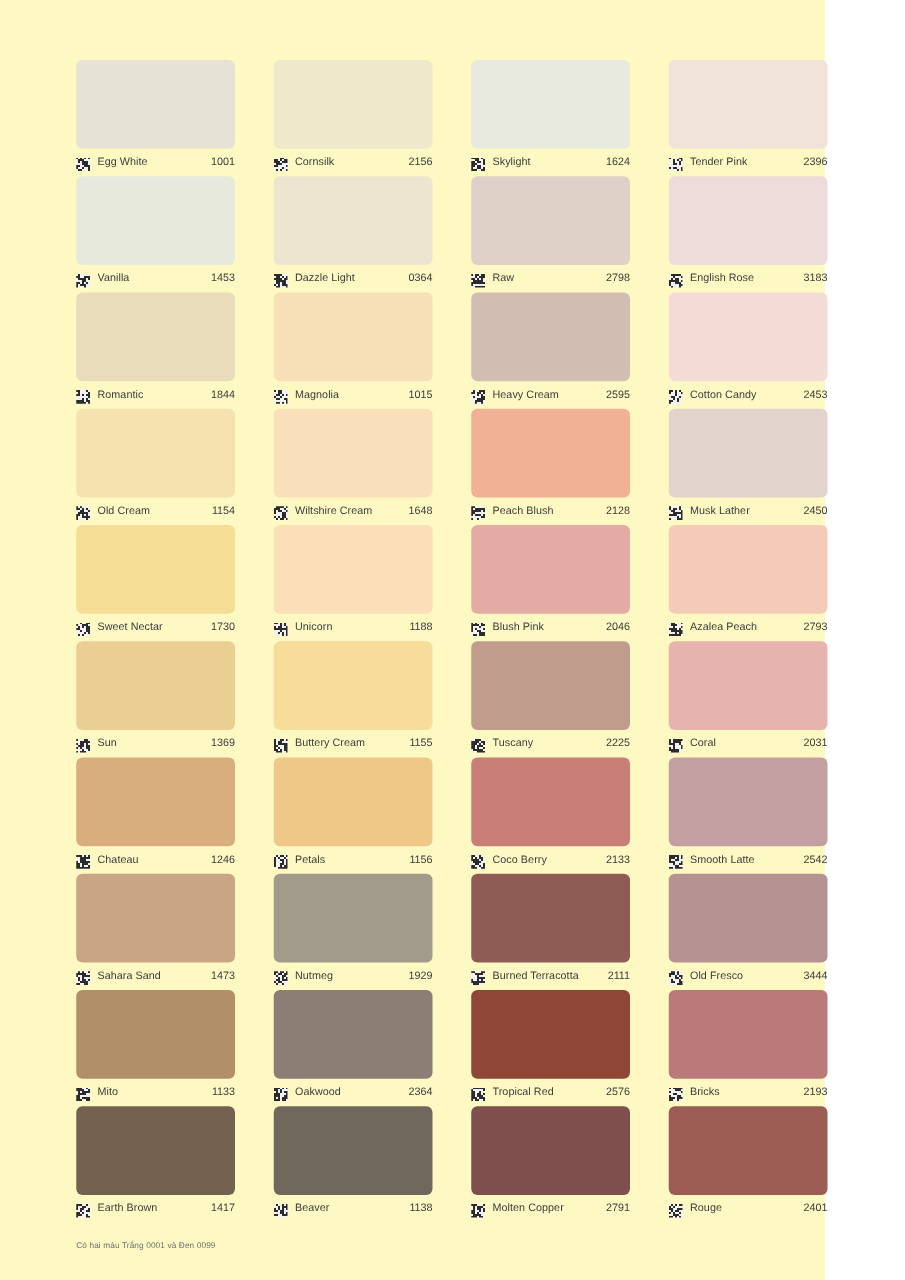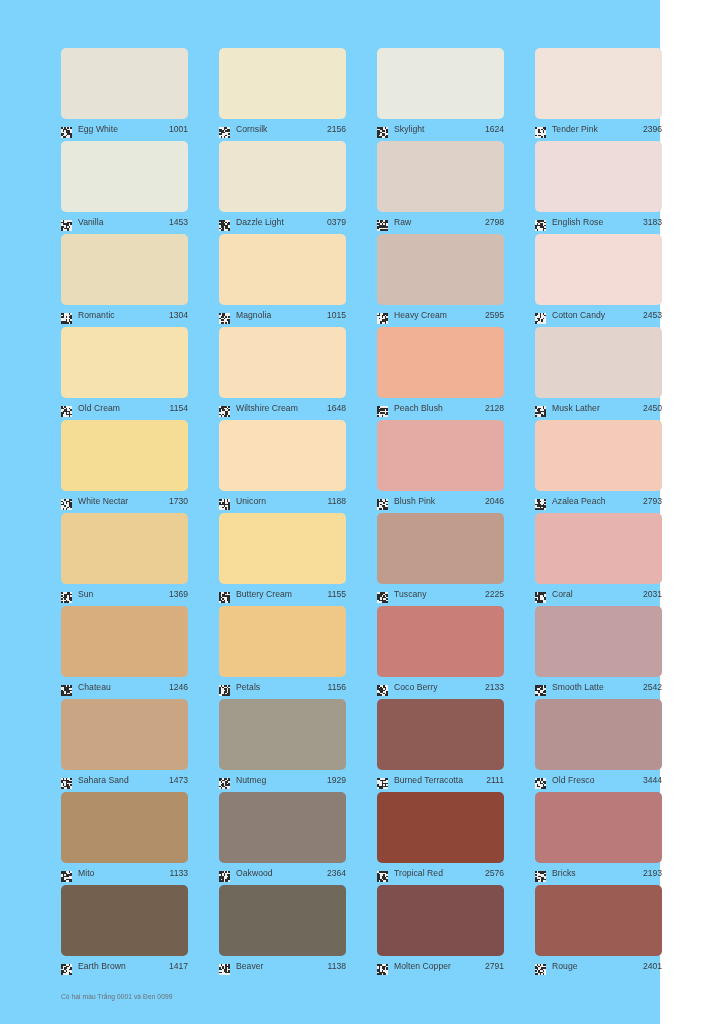--- a/index.html
+++ b/index.html
@@ -15,21 +15,21 @@
     color: #3a3a3a;
     overflow: hidden;
     position: relative;
   }
 
   #sheet {
     position: absolute;
     left: 0; top: 0;
     width: 660px;
     height: 1024px;
-    background: #7dd3fc;
+    background: #fef9c3;
   }
 
   #grid {
     position: absolute;
     left: 61px;
     top: 48px;
     width: 602px;
     display: grid;
     grid-template-columns: repeat(4, 127px);
     column-gap: 31px;
@@ -301,21 +301,21 @@
               <rect x="0" y="5" width="1" height="1" fill="#2b2b2b"></rect>
               <rect x="2" y="5" width="1" height="1" fill="#2b2b2b"></rect>
               <rect x="4" y="5" width="1" height="1" fill="#2b2b2b"></rect>
               <rect x="5" y="5" width="1" height="1" fill="#2b2b2b"></rect>
               <rect x="6" y="5" width="1" height="1" fill="#2b2b2b"></rect>
               <rect x="1" y="6" width="1" height="1" fill="#2b2b2b"></rect>
               <rect x="2" y="6" width="1" height="1" fill="#2b2b2b"></rect>
               <rect x="6" y="6" width="1" height="1" fill="#2b2b2b"></rect>
             </svg></span>
           <span class="sw-name">Dazzle Light</span>
-          <span class="sw-code">0379</span>
+          <span class="sw-code">0364</span>
         </div>
       </div>
       <div class="swatch-cell">
         <div class="chip" style="background: rgb(222, 210, 200);"></div>
         <div class="label-row">
           <span class="qr-icon"><svg viewBox="0 0 7 7" width="11" height="11" shape-rendering="crispEdges" xmlns="http://www.w3.org/2000/svg">
               <rect width="7" height="7" fill="#f2f2f2"></rect>
               <rect x="0" y="0" width="1" height="1" fill="#2b2b2b"></rect>
               <rect x="2" y="0" width="1" height="1" fill="#2b2b2b"></rect>
               <rect x="3" y="0" width="1" height="1" fill="#2b2b2b"></rect>
@@ -412,21 +412,21 @@
               <rect x="5" y="5" width="1" height="1" fill="#2b2b2b"></rect>
               <rect x="6" y="5" width="1" height="1" fill="#2b2b2b"></rect>
               <rect x="0" y="6" width="1" height="1" fill="#2b2b2b"></rect>
               <rect x="1" y="6" width="1" height="1" fill="#2b2b2b"></rect>
               <rect x="2" y="6" width="1" height="1" fill="#2b2b2b"></rect>
               <rect x="3" y="6" width="1" height="1" fill="#2b2b2b"></rect>
               <rect x="4" y="6" width="1" height="1" fill="#2b2b2b"></rect>
               <rect x="6" y="6" width="1" height="1" fill="#2b2b2b"></rect>
             </svg></span>
           <span class="sw-name">Romantic</span>
-          <span class="sw-code">1304</span>
+          <span class="sw-code">1844</span>
         </div>
       </div>
       <div class="swatch-cell">
         <div class="chip" style="background: rgb(247, 224, 184);"></div>
         <div class="label-row">
           <span class="qr-icon"><svg viewBox="0 0 7 7" width="11" height="11" shape-rendering="crispEdges" xmlns="http://www.w3.org/2000/svg">
               <rect width="7" height="7" fill="#f2f2f2"></rect>
               <rect x="0" y="0" width="1" height="1" fill="#2b2b2b"></rect>
               <rect x="2" y="0" width="1" height="1" fill="#2b2b2b"></rect>
               <rect x="3" y="0" width="1" height="1" fill="#2b2b2b"></rect>
@@ -675,21 +675,21 @@
               <rect x="5" y="3" width="1" height="1" fill="#2b2b2b"></rect>
               <rect x="6" y="3" width="1" height="1" fill="#2b2b2b"></rect>
               <rect x="2" y="4" width="1" height="1" fill="#2b2b2b"></rect>
               <rect x="5" y="4" width="1" height="1" fill="#2b2b2b"></rect>
               <rect x="6" y="4" width="1" height="1" fill="#2b2b2b"></rect>
               <rect x="4" y="5" width="1" height="1" fill="#2b2b2b"></rect>
               <rect x="6" y="5" width="1" height="1" fill="#2b2b2b"></rect>
               <rect x="1" y="6" width="1" height="1" fill="#2b2b2b"></rect>
               <rect x="3" y="6" width="1" height="1" fill="#2b2b2b"></rect>
             </svg></span>
-          <span class="sw-name">White Nectar</span>
+          <span class="sw-name">Sweet Nectar</span>
           <span class="sw-code">1730</span>
         </div>
       </div>
       <div class="swatch-cell">
         <div class="chip" style="background: rgb(250, 223, 184);"></div>
         <div class="label-row">
           <span class="qr-icon"><svg viewBox="0 0 7 7" width="11" height="11" shape-rendering="crispEdges" xmlns="http://www.w3.org/2000/svg">
               <rect width="7" height="7" fill="#f2f2f2"></rect>
               <rect x="0" y="0" width="1" height="1" fill="#2b2b2b"></rect>
               <rect x="1" y="0" width="1" height="1" fill="#2b2b2b"></rect>

